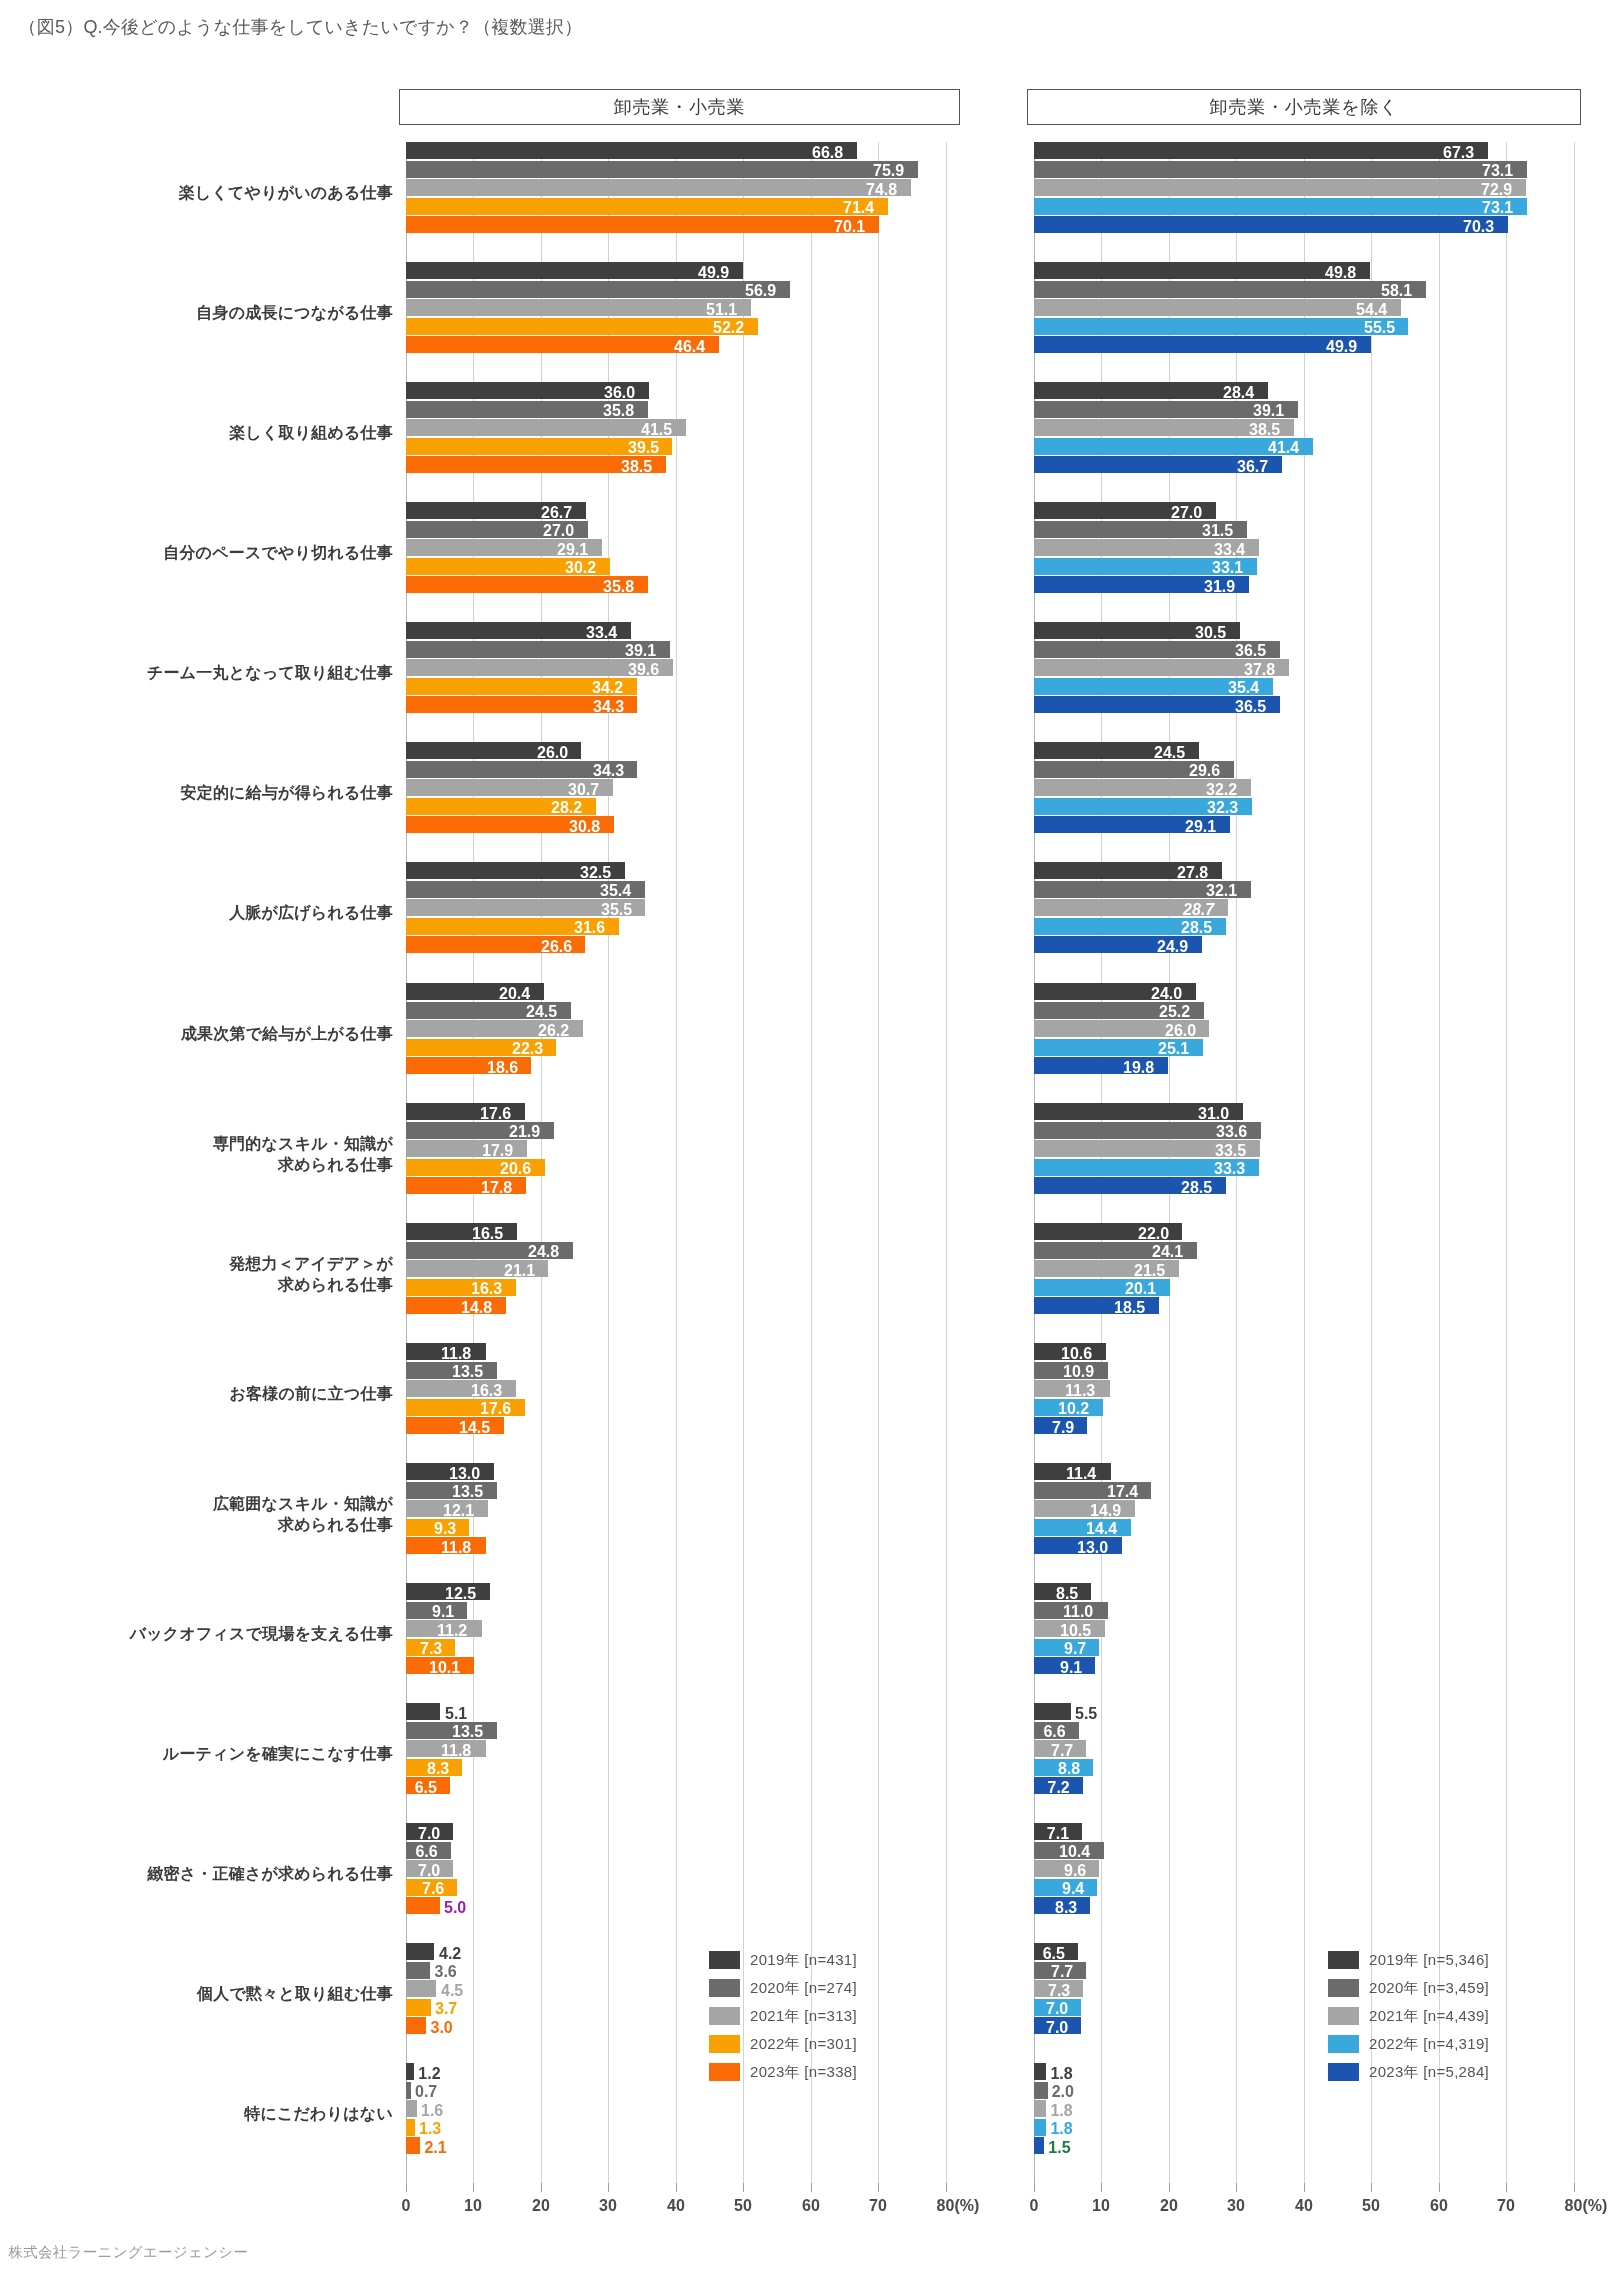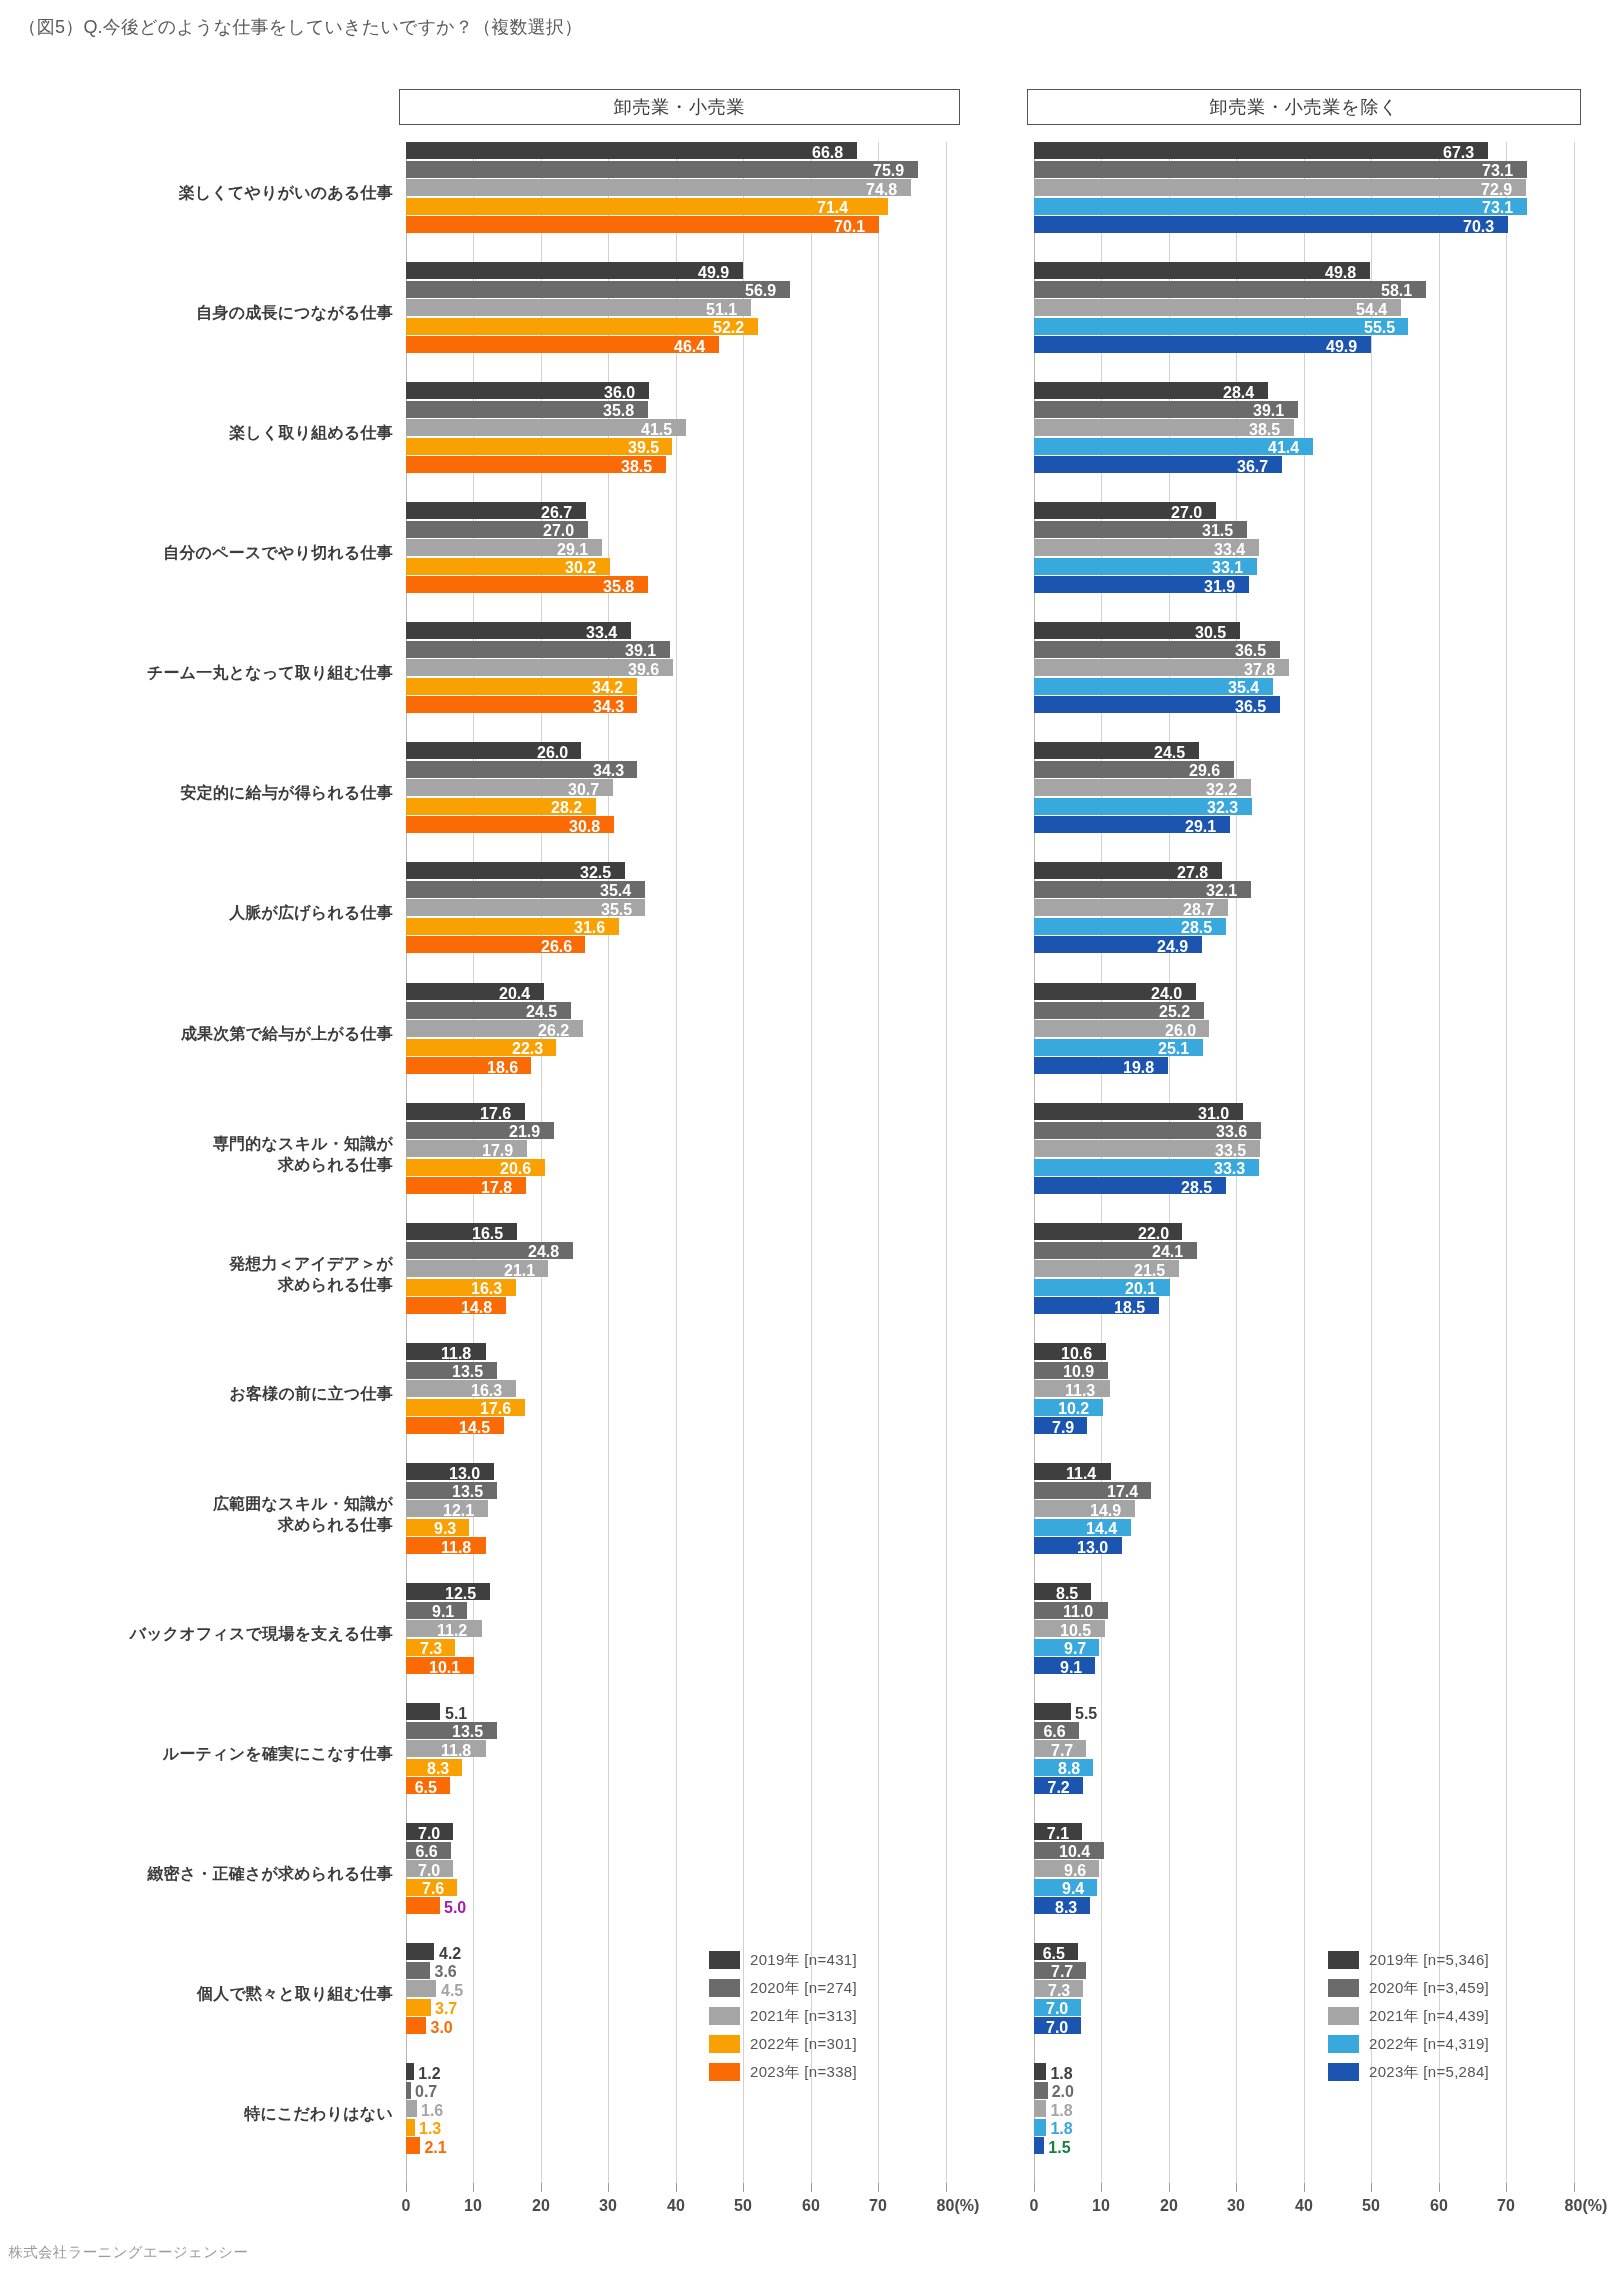--- a/index.html
+++ b/index.html
@@ -170,21 +170,21 @@
       <div class="tick-label last" style="left: 540px; top: 2055px;">80(%)</div>
       <div class="cat-row" style="top: 0px; height: 120px;">
         <div class="cat-label" style="left: -398px; width: 385px; top: 40px;">楽しくてやりがいのある仕事</div>
         <div class="bar" style="top: 0px; width: 451px; height: 17px; background: rgb(63, 63, 63);"></div>
         <div class="bar-value inside" style="top: 2.5px; left: 406px;">66.8</div>
         <div class="bar" style="top: 18.6px; width: 512px; height: 17px; background: rgb(107, 107, 107);"></div>
         <div class="bar-value inside" style="top: 21px; left: 467px;">75.9</div>
         <div class="bar" style="top: 37px; width: 505px; height: 17px; background: rgb(165, 165, 165);"></div>
         <div class="bar-value inside" style="top: 40px; left: 460px;">74.8</div>
         <div class="bar" style="top: 56px; width: 482px; height: 17px; background: rgb(249, 160, 3);"></div>
-        <div class="bar-value inside" style="top: 58px; left: 411px;">71.4</div>
+        <div class="bar-value inside" style="top: 58px; left: 437px;">71.4</div>
         <div class="bar" style="top: 74px; width: 473px; height: 17px; background: rgb(250, 107, 6);"></div>
         <div class="bar-value inside" style="top: 77px; left: 428px;">70.1</div>
       </div>
       <div class="cat-row" style="top: 120px; height: 120px;">
         <div class="cat-label" style="left: -398px; width: 385px; top: 40px;">自身の成長につながる仕事</div>
         <div class="bar" style="top: 0px; width: 337px; height: 17px; background: rgb(63, 63, 63);"></div>
         <div class="bar-value inside" style="top: 2.5px; left: 292px;">49.9</div>
         <div class="bar" style="top: 18.6px; width: 384px; height: 17px; background: rgb(107, 107, 107);"></div>
         <div class="bar-value inside" style="top: 21px; left: 339px;">56.9</div>
         <div class="bar" style="top: 37px; width: 345px; height: 17px; background: rgb(165, 165, 165);"></div>
@@ -492,21 +492,21 @@
         <div class="bar-value inside" style="top: 58px; left: 173px;">32.3</div>
         <div class="bar" style="top: 74px; width: 196px; height: 17px; background: rgb(27, 85, 176);"></div>
         <div class="bar-value inside" style="top: 77px; left: 151px;">29.1</div>
       </div>
       <div class="cat-row" style="top: 720px; height: 120px;">
         <div class="bar" style="top: 0px; width: 188px; height: 17px; background: rgb(63, 63, 63);"></div>
         <div class="bar-value inside" style="top: 2.5px; left: 143px;">27.8</div>
         <div class="bar" style="top: 18.6px; width: 217px; height: 17px; background: rgb(107, 107, 107);"></div>
         <div class="bar-value inside" style="top: 21px; left: 172px;">32.1</div>
         <div class="bar" style="top: 37px; width: 194px; height: 17px; background: rgb(165, 165, 165);"></div>
-        <div class="bar-value inside" style="top: 40px; left: 149px;">28.7</div>
+        <div class="bar-value inside" style="top: 40px; left: 149px; font-style: italic;">28.7</div>
         <div class="bar" style="top: 56px; width: 192px; height: 17px; background: rgb(57, 168, 221);"></div>
         <div class="bar-value inside" style="top: 58px; left: 147px;">28.5</div>
         <div class="bar" style="top: 74px; width: 168px; height: 17px; background: rgb(27, 85, 176);"></div>
         <div class="bar-value inside" style="top: 77px; left: 123px;">24.9</div>
       </div>
       <div class="cat-row" style="top: 841px; height: 120px;">
         <div class="bar" style="top: 0px; width: 162px; height: 17px; background: rgb(63, 63, 63);"></div>
         <div class="bar-value inside" style="top: 2.5px; left: 117px;">24.0</div>
         <div class="bar" style="top: 18.6px; width: 170px; height: 17px; background: rgb(107, 107, 107);"></div>
         <div class="bar-value inside" style="top: 21px; left: 125px;">25.2</div>

